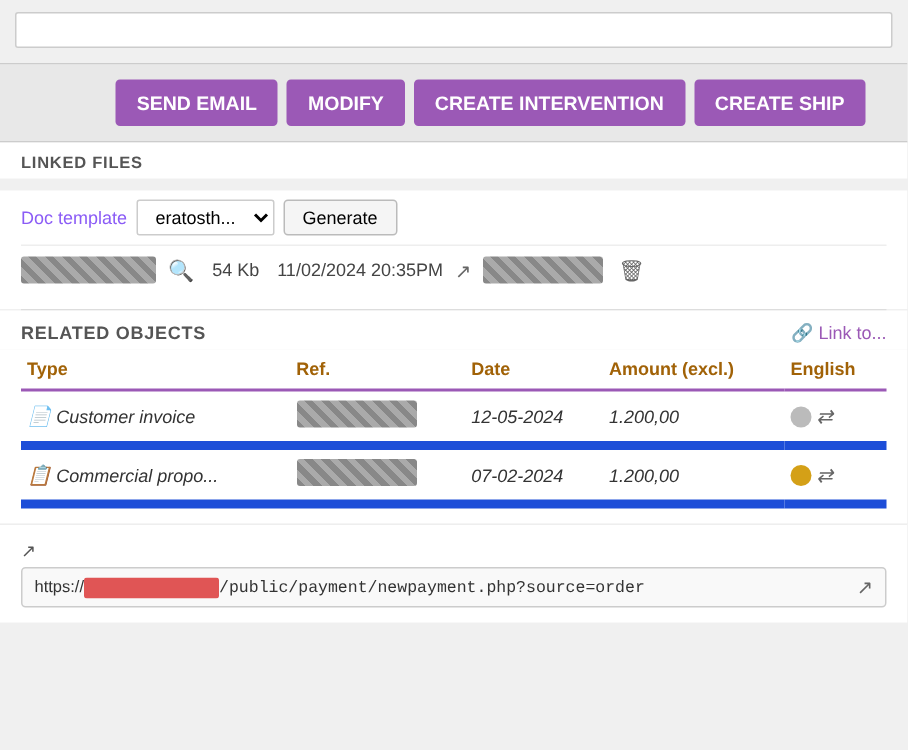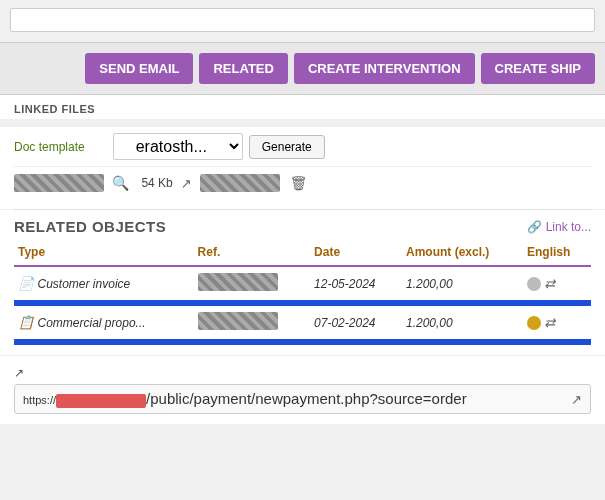--- a/index.html
+++ b/index.html
@@ -21,21 +21,21 @@
     .search-box {
       width: 100%;
       height: 24px;
       border: 1px solid #ccc;
       background: #fff;
       border-radius: 2px;
     }
 
     .toolbar {
       background: #e8e8e8;
-      padding: 10px 10px;
+      padding: 10px 28px;
       display: flex;
       gap: 6px;
       align-items: center;
       justify-content: flex-end;
       border-bottom: 1px solid #ccc;
     }
 
     .btn {
       padding: 8px 14px;
       border: none;
@@ -67,32 +67,31 @@
 
     .doc-template-row {
       display: flex;
       align-items: center;
       gap: 6px;
       padding: 6px 0;
       border-bottom: 1px solid #eee;
     }
 
     .doc-label {
-      color: #4d7c0f;
+      color: #8b5cf6;
       font-size: 12px;
     }
 
     .select-box {
       border: 1px solid #ccc;
       border-radius: 2px;
-      padding: 3px 18px;
-      font-size: 16px;
-      background: #fff;
-      cursor: pointer;
-      margin-left: 22px;
+      padding: 3px 8px;
+      font-size: 12px;
+      background: #fff;
+      cursor: pointer;
     }
 
     .btn-generate {
       padding: 4px 12px;
       border: 1px solid #bbb;
       background: #f5f5f5;
       border-radius: 3px;
       cursor: pointer;
       font-size: 12px;
     }
@@ -144,21 +143,21 @@
 
     .related-objects-header {
       display: flex;
       align-items: center;
       justify-content: space-between;
       padding: 8px 14px 4px;
       background: #fff;
     }
 
     .related-title {
-      font-size: 15px;
+      font-size: 12px;
       font-weight: bold;
       color: #555;
       letter-spacing: 0.5px;
     }
 
     .link-to {
       color: #9b59b6;
       font-size: 12px;
       cursor: pointer;
       text-decoration: none;
@@ -251,22 +250,23 @@
     .url-redacted {
       display: inline-block;
       background: #e05555;
       border-radius: 2px;
       height: 14px;
       width: 90px;
       vertical-align: middle;
     }
 
     .url-path {
-      font-size: 15px;
+      font-size: 11px;
       color: #333;
+      font-family: Liberation Mono, monospace;
     }
 
     .external-link {
       color: #666;
       font-size: 13px;
     }
 
     .zoom-icon {
       font-size: 14px;
       color: #666;
@@ -274,21 +274,21 @@
   </style>
 </head>
 <body>
 
 <div class="top-bar">
   <input class="search-box" type="text" style="">
 </div>
 
 <div class="toolbar">
   <button class="btn btn-purple">SEND EMAIL</button>
-  <button class="btn btn-purple">RELATED</button>
+  <button class="btn btn-purple">MODIFY</button>
   <button class="btn btn-purple">CREATE INTERVENTION</button>
   <button class="btn btn-purple">CREATE SHIP</button>
 </div>
 
 <div class="section-title">
   <span>LINKED FILES</span>
 </div>
 
 <div class="linked-files-area">
   <div class="doc-template-row">
@@ -296,20 +296,21 @@
     <select class="select-box">
       <option>eratosth...</option>
     </select>
     <button class="btn-generate">Generate</button>
   </div>
 
   <div class="file-row">
     <span class="redacted-block redacted-sm"></span>
     <span class="zoom-icon">🔍</span>
     <span class="file-info">54 Kb</span>
+    <span class="file-info">11/02/2024 20:35PM</span>
     <span class="external-link">↗</span>
     <span class="redacted-block redacted-md"></span>
     <button class="icon-btn">🗑</button>
   </div>
 </div>
 
 <hr class="divider">
 
 <div class="related-objects-header">
   <span class="related-title">RELATED OBJECTS</span>

